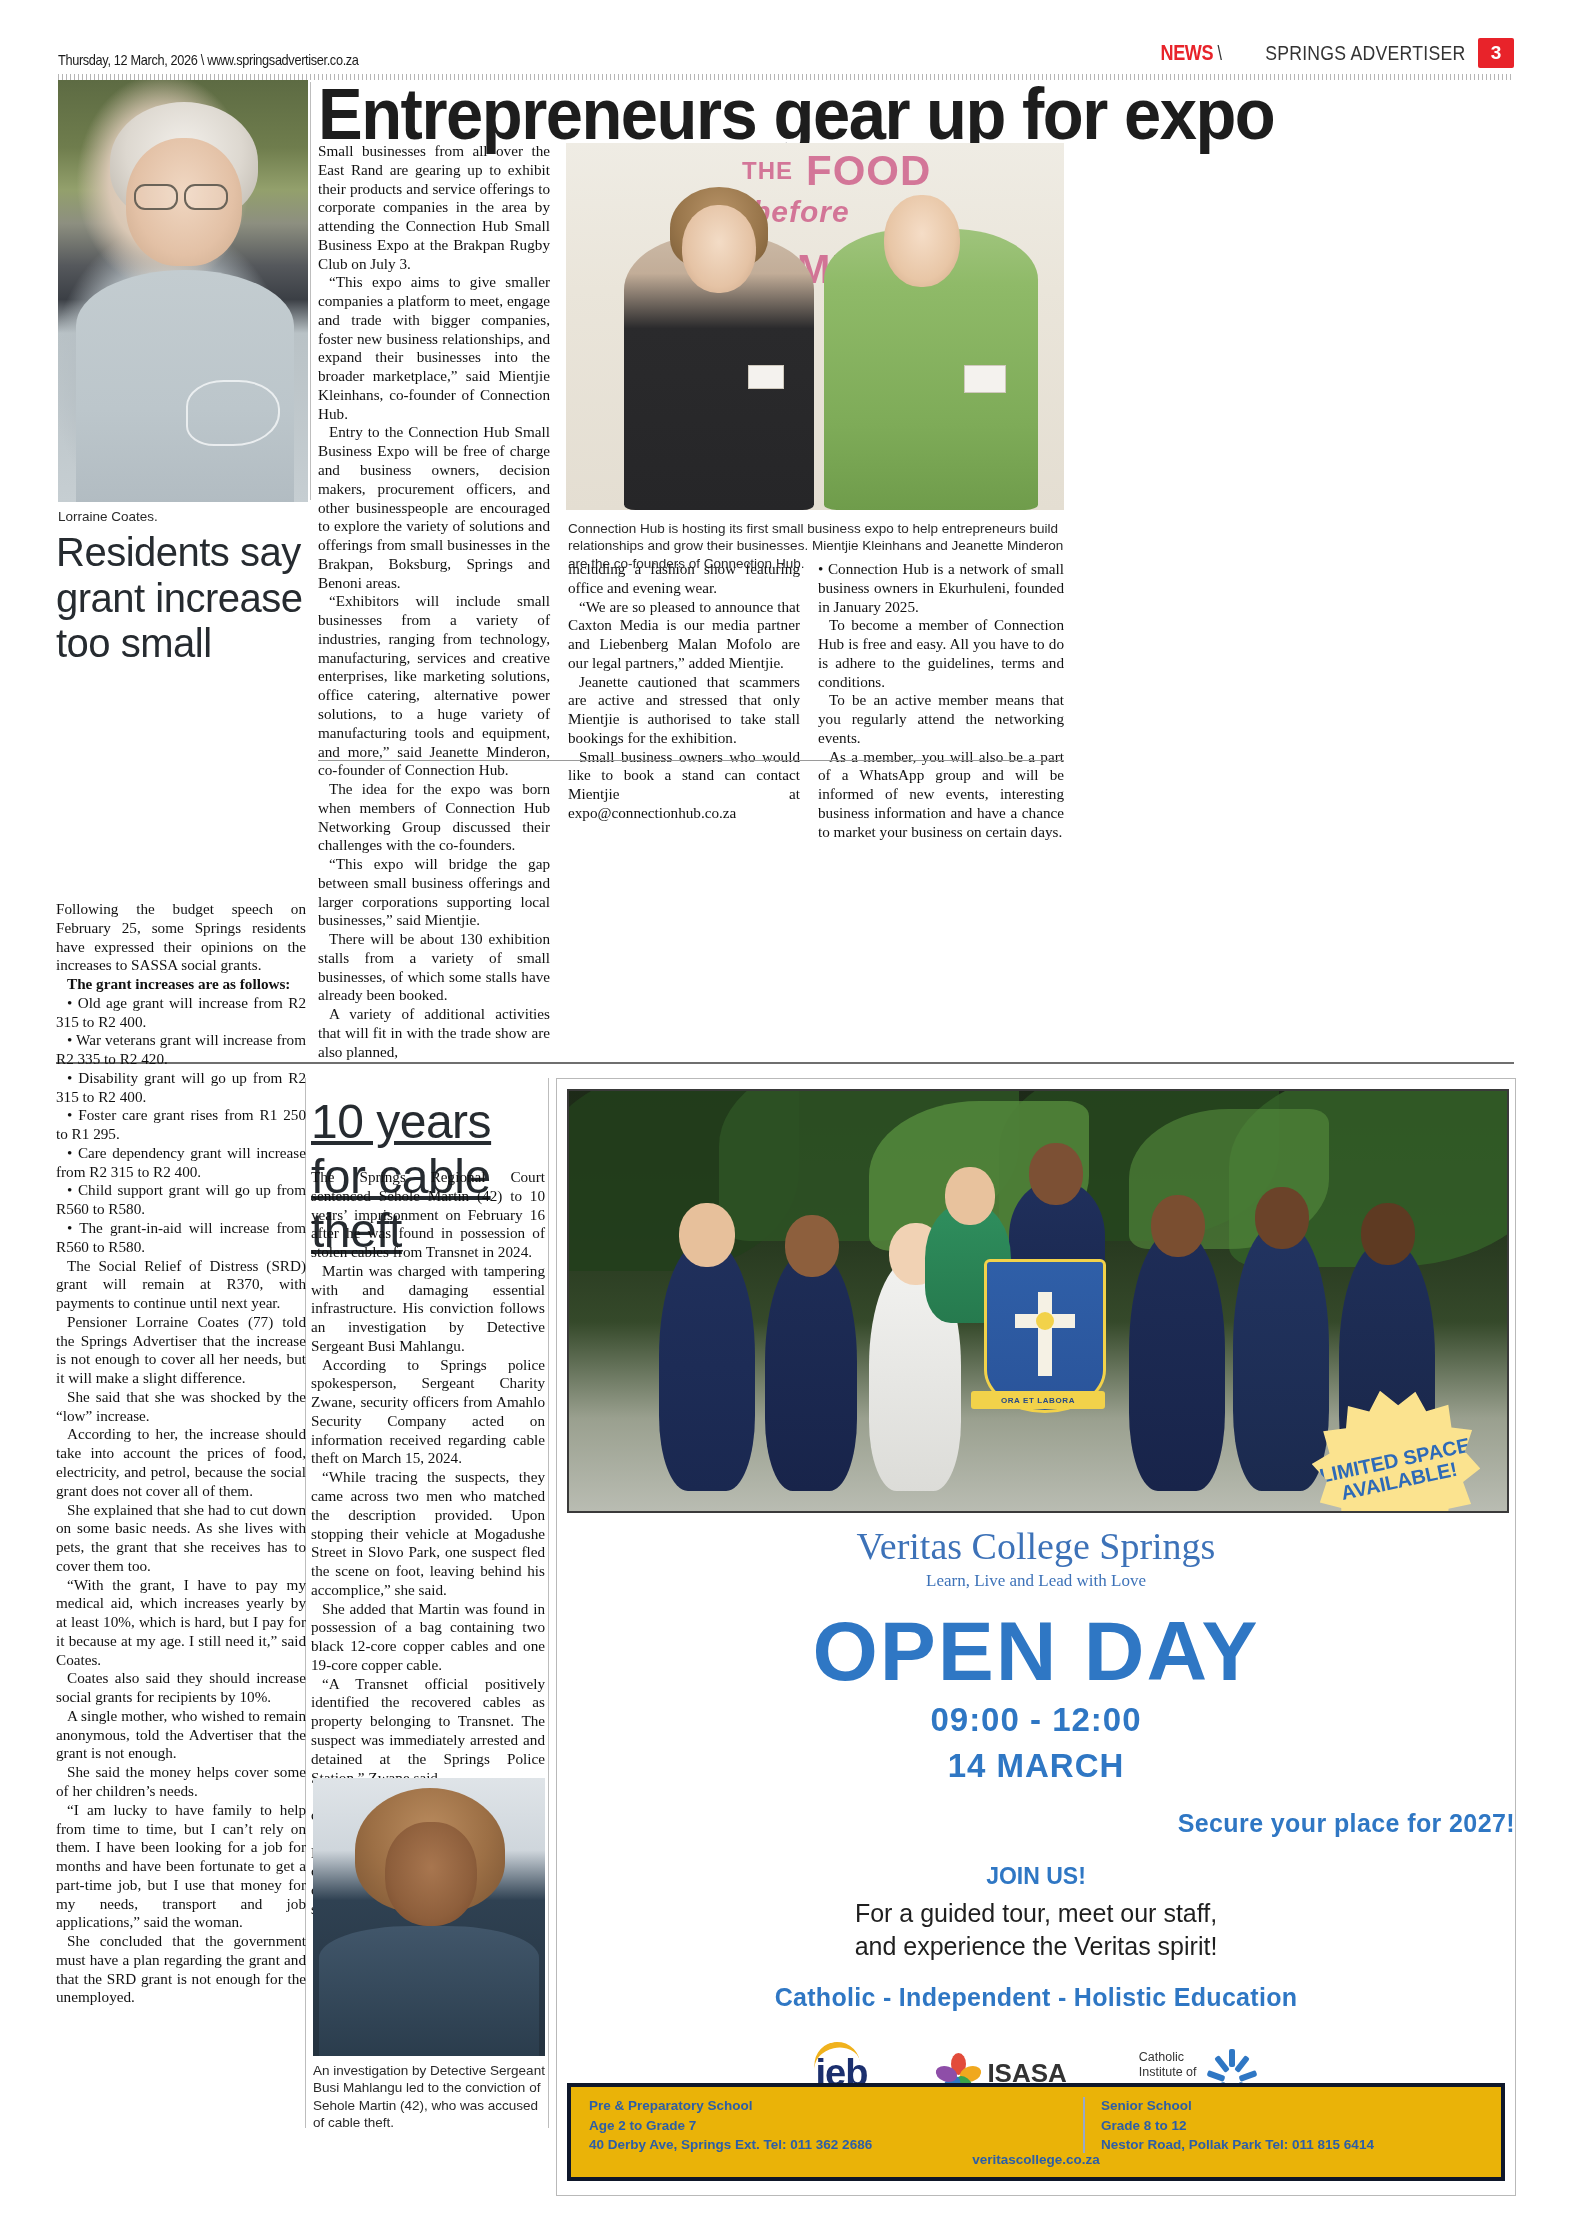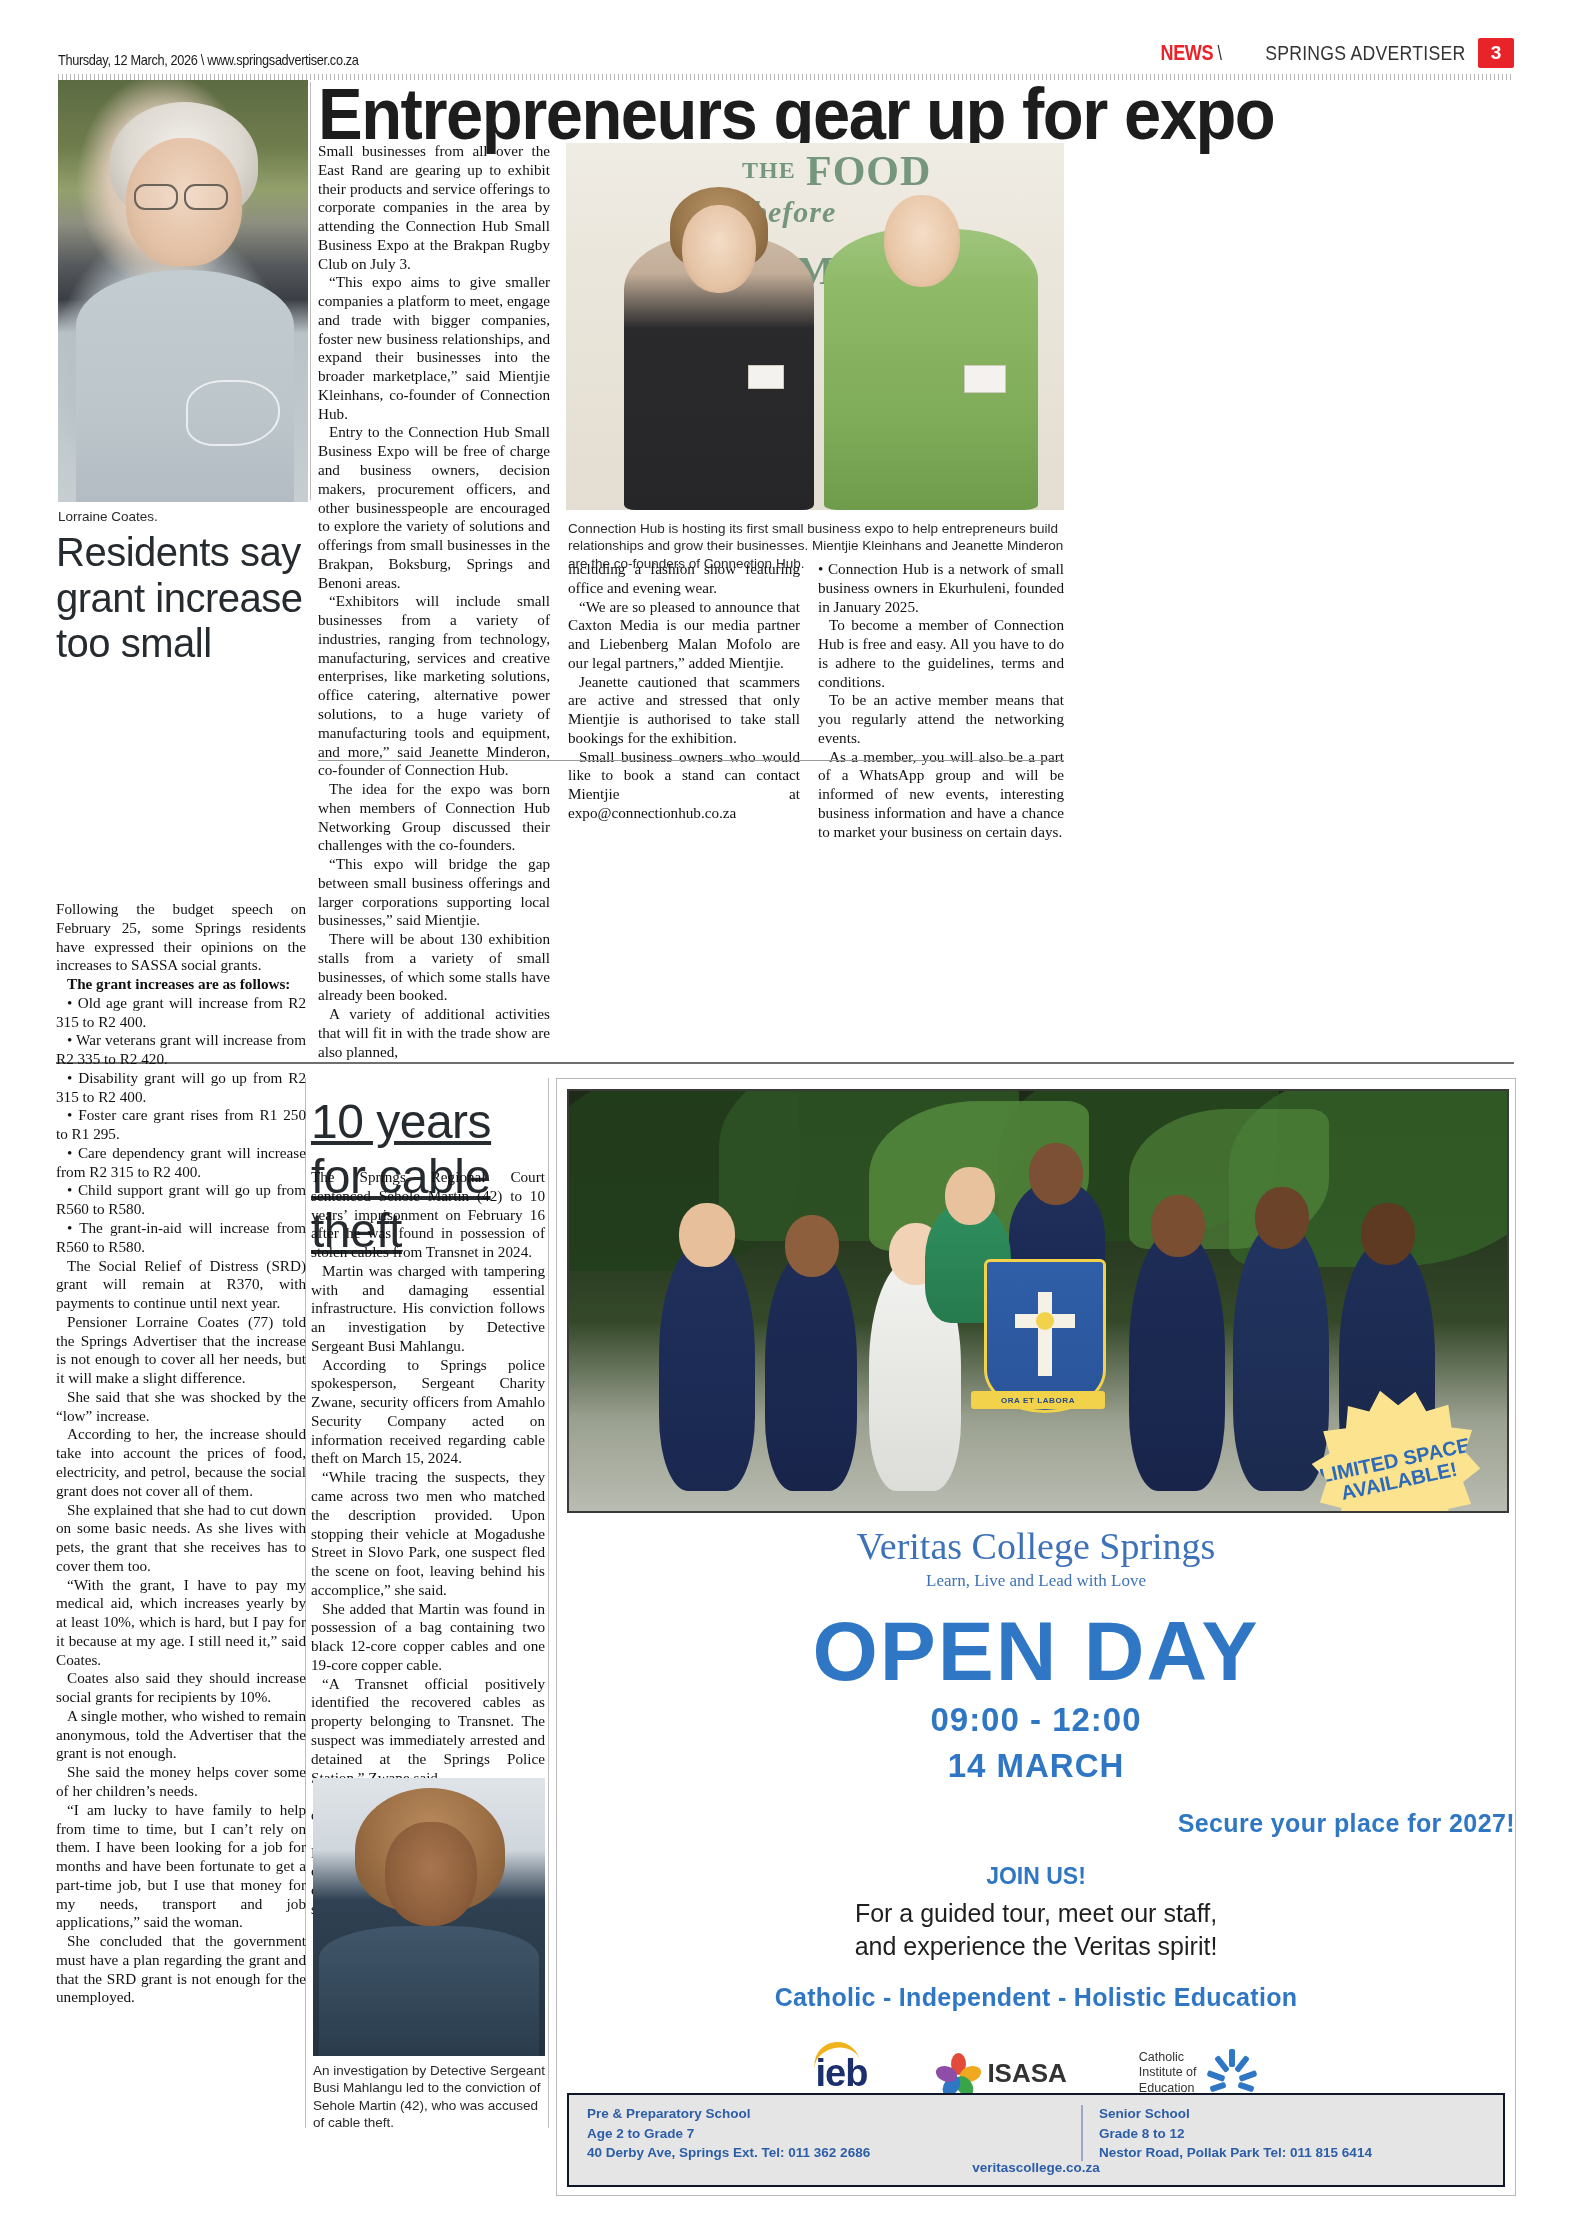--- a/index.html
+++ b/index.html
@@ -85,21 +85,21 @@
   .lorr-logo{
     position:absolute;left:128px;top:300px;width:90px;height:62px;
     border:2px solid #f2f5f6;border-radius:40% 44% 50% 30%;opacity:.85;
   }
 
   .conn-bg{
     position:absolute;inset:0;
     background:linear-gradient(180deg,#efece4 0%,#eae5da 40%,#e4ded2 100%);
   }
   .conn-wall-txt{
-    position:absolute;color:#14532d;font-family:Liberation Serif, serif;
+    position:absolute;color:#be185d;font-family:Liberation Sans, sans-serif;
     font-weight:bold;letter-spacing:1px;opacity:.55;white-space:nowrap;
   }
   .conn-p1{
     position:absolute;left:58px;top:92px;width:190px;height:275px;
     background:linear-gradient(180deg,#cbb9a6 0%,#c2ad98 14%,#2a2a2c 34%,#262628 100%);
     border-radius:44% 44% 6% 6% / 20% 20% 2% 2%;
   }
   .conn-p1-face{
     position:absolute;left:116px;top:62px;width:74px;height:88px;border-radius:48%;
     background:radial-gradient(ellipse at 50% 42%,#f3dcc6 0%,#e5c3a5 62%,#c9a384 100%);
@@ -280,22 +280,22 @@
   .logo-isasa .txt{
     font-family:"Liberation Sans",sans-serif;font-weight:bold;font-size:26px;color:#333;
   }
   .logo-cie{
     font-family:"Liberation Sans",sans-serif;font-size:12.5px;color:#333;line-height:1.25;
   }
   .logo-swirl{width:52px;height:52px;position:relative;}
   .logo-swirl i{position:absolute;background:#2f77c4;border-radius:2px;display:block;}
 
   .ad-footer{
-    position:absolute;left:10px;right:10px;bottom:8px;height:90px;
-    background:#e5e5e5;border:2px solid #0f172a;
+    position:absolute;left:10px;right:10px;bottom:14px;height:90px;
+    background:#eab308;border:4px solid #0f172a;
   }
   .foot-col{
     position:absolute;top:9px;
     font-family:"Liberation Sans",sans-serif;font-weight:bold;font-size:13.5px;
     color:#2c5ea8;line-height:1.45;
   }
   .foot-pre{left:18px;}
   .foot-sen{left:530px;}
   .foot-div{position:absolute;left:512px;top:10px;width:2px;height:56px;background:#9aa8c6;}
   .foot-url{

